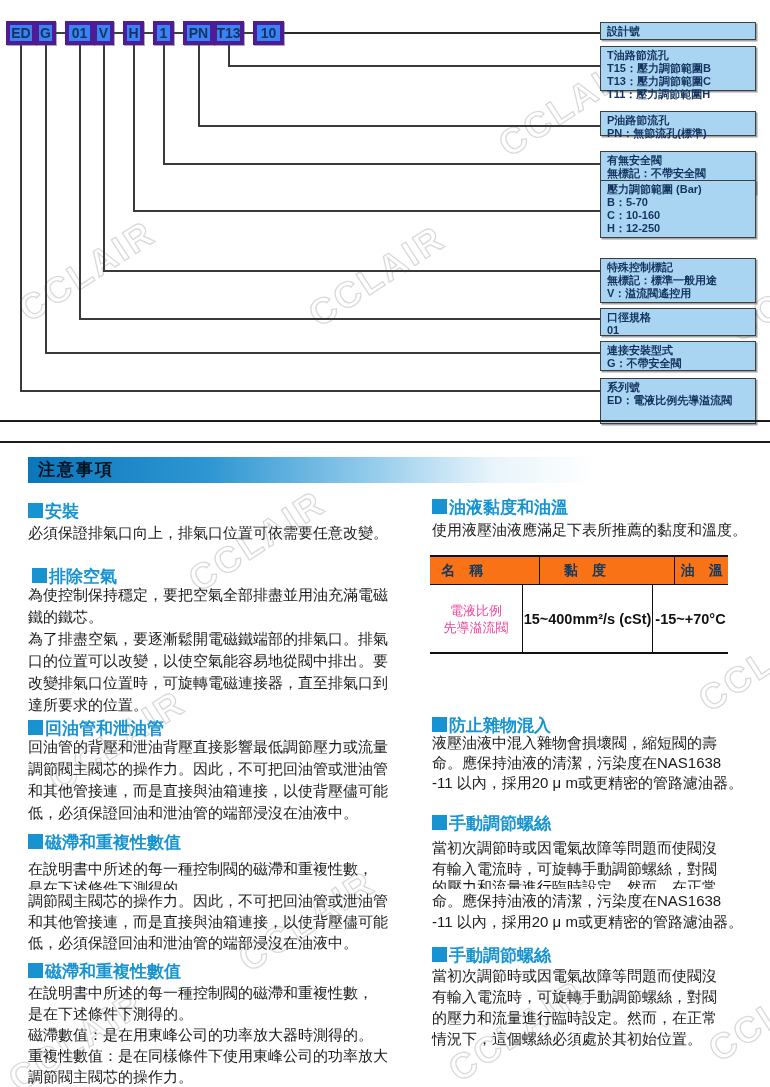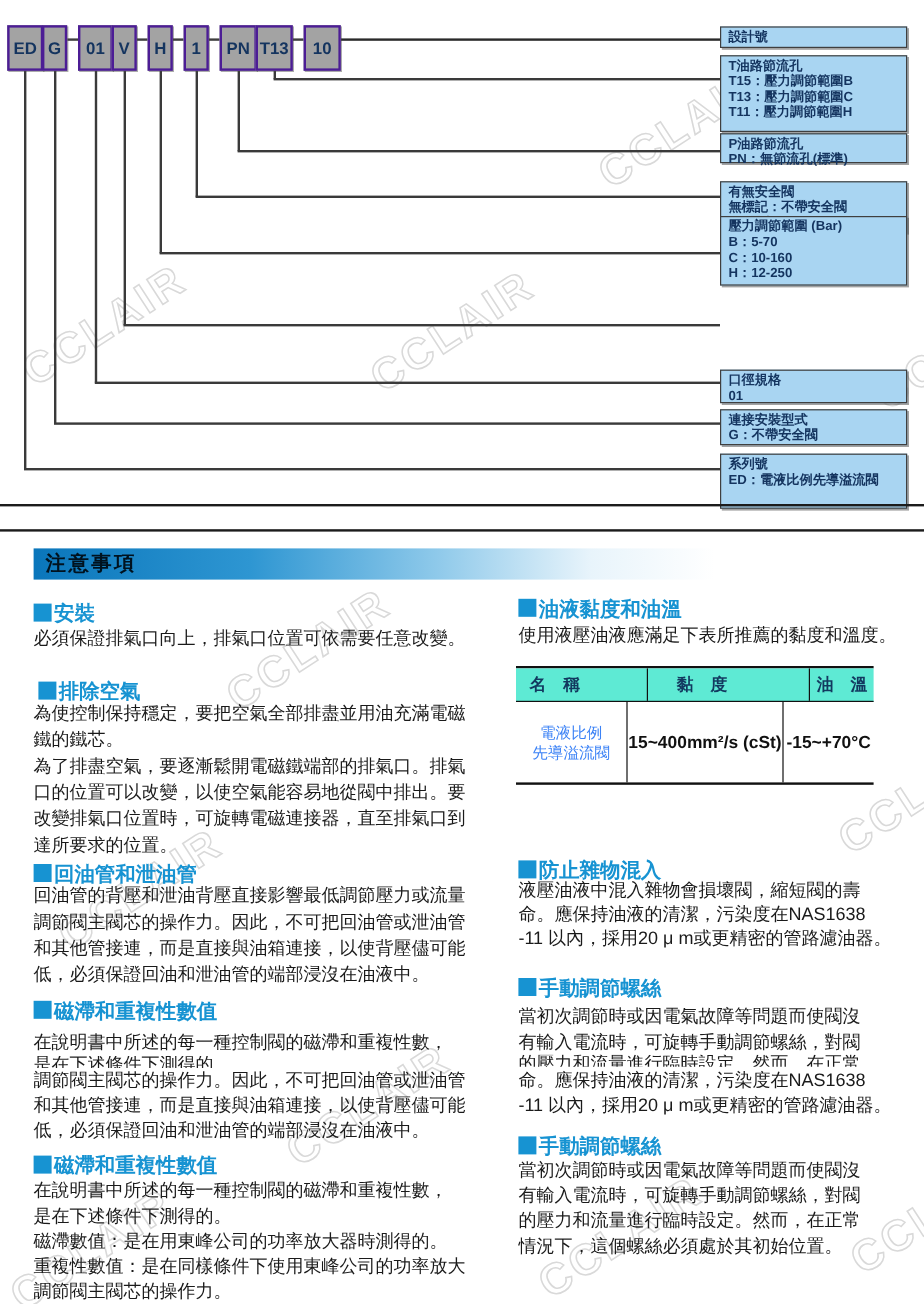--- a/index.html
+++ b/index.html
@@ -3,22 +3,22 @@
 <meta charset="utf-8">
 <style>
   html,body{margin:0;padding:0;background:#fff;}
   .page{position:relative;width:770px;height:1087px;background:#ffffff;overflow:hidden;
         font-family:"Liberation Sans","DejaVu Sans",sans-serif;}
   
   .wm{position:absolute;font-size:36px;font-weight:bold;letter-spacing:3px;
       color:transparent;-webkit-text-stroke:1.3px #d9d9d9;
       transform:rotate(-33deg);z-index:0;white-space:nowrap;user-select:none;}
   
-  .code-box{position:absolute;top:21px;height:38px;background:#a3a3a3;
-      border:2px solid #4c1d95;box-sizing:border-box;display:flex;align-items:center;
+  .code-box{position:absolute;top:21px;height:24px;background:#3b82f6;
+      border:4px solid #4c1d95;box-sizing:border-box;display:flex;align-items:center;
       justify-content:center;font-weight:bold;font-size:14px;color:#14345f;
       box-shadow:1px 1px 0 rgba(70,70,70,.45);z-index:2;}
   .dash{position:absolute;top:32px;height:2px;background:#3f3f3f;z-index:1;}
   .vl{position:absolute;width:1.5px;background:#3a3a3a;z-index:1;}
   .hl{position:absolute;height:1.5px;background:#3a3a3a;z-index:1;}
   .hl2{position:absolute;height:2px;background:#2a2a2a;z-index:1;}
   
   .label-box{position:absolute;left:600px;width:156px;background:#a9d5f2;
       border:1px solid #3f3f3f;box-sizing:border-box;padding:2px 6px;
       box-shadow:1.5px 1.5px 0 rgba(70,70,70,.5);z-index:2;}
@@ -39,27 +39,27 @@
   .para{position:absolute;z-index:2;}
   .ln{font-size:15px;line-height:22px;white-space:nowrap;color:#1a1a1a;}
   .lh21 .ln{line-height:21px;}
   .lh20 .ln{line-height:20px;}
   .glitch{overflow:hidden;height:10px;}
   .glitch .ln{line-height:15px;}
   
   .ptable{position:absolute;border-top:2px solid #111;border-bottom:2px solid #111;
       box-sizing:border-box;z-index:2;}
   .t-row{display:flex;}
-  .t-head{height:27px;background:#5eead4;border-bottom:1px solid #111;gap:44px;}
+  .t-head{height:27px;background:#f97316;border-bottom:1px solid #111;gap:44px;}
   .t-data{height:67px;}
   .t-cell{box-sizing:border-box;display:flex;align-items:center;justify-content:center;
       flex-direction:column;}
   .t-cell + .t-cell{border-left:1px solid #111;}
   .t-head .t-cell{font-weight:bold;font-size:14px;color:#12395f;}
-  .t-name{font-size:13px;line-height:17px;color:#3b82f6;}
+  .t-name{font-size:13px;line-height:17px;color:#ec4899;}
   .t-val{font-weight:bold;font-size:14.5px;color:#111;white-space:nowrap;}
 </style>
 </head>
 <body>
 
 <div class="page">
 
   <div class="wm" style="left:10px;top:250px">CCLAIR</div>
   <div class="wm" style="left:490px;top:85px">CCLAIR</div>
   <div class="wm" style="left:300px;top:255px">CCLAIR</div>
@@ -102,40 +102,45 @@
   <div class="vl" style="left:79px;top:45px;height:274px"></div>
   <div class="hl" style="left:79px;top:318px;width:521px"></div>
   <div class="vl" style="left:45px;top:45px;height:308px"></div>
   <div class="hl" style="left:45px;top:352px;width:555px"></div>
   <div class="vl" style="left:20px;top:45px;height:346px"></div>
   <div class="hl" style="left:20px;top:390px;width:580px"></div>
 
   <div class="label-box" style="top:22px;height:18px">
     <div class="lb-line">設計號</div>
   </div>
-  <div class="label-box" style="top:46px;height:64px">
+  <div class="label-box" style="top:46px;height:45px">
     <div class="lb-line">T油路節流孔</div>
     <div class="lb-line">T15：壓力調節範圍B</div>
     <div class="lb-line">T13：壓力調節範圍C</div>
     <div class="lb-line">T11：壓力調節範圍H</div>
   </div>
   <div class="label-box" style="top:111px;height:25px">
     <div class="lb-line">P油路節流孔</div>
     <div class="lb-line">PN：無節流孔(標準)</div>
   </div>
   <div class="label-box" style="top:151px;height:43px">
     <div class="lb-line">有無安全閥</div>
     <div class="lb-line">無標記：不帶安全閥</div>
     <div class="lb-line">1：帶安全閥</div>
   </div>
   <div class="label-box" style="top:180px;height:58px">
     <div class="lb-line">壓力調節範圍 (Bar)</div>
     <div class="lb-line">B：5-70</div>
     <div class="lb-line">C：10-160</div>
     <div class="lb-line">H：12-250</div>
+  </div>
+  <div class="label-box" style="top:258px;height:45px">
+    <div class="lb-line">特殊控制標記</div>
+    <div class="lb-line">無標記：標準一般用途</div>
+    <div class="lb-line">V：溢流閥遙控用</div>
   </div>
   <div class="label-box" style="top:308px;height:28px">
     <div class="lb-line">口徑規格</div>
     <div class="lb-line">01</div>
   </div>
   <div class="label-box" style="top:341px;height:30px">
     <div class="lb-line">連接安裝型式</div>
     <div class="lb-line">G：不帶安全閥</div>
   </div>
   <div class="label-box" style="top:378px;height:46px">

